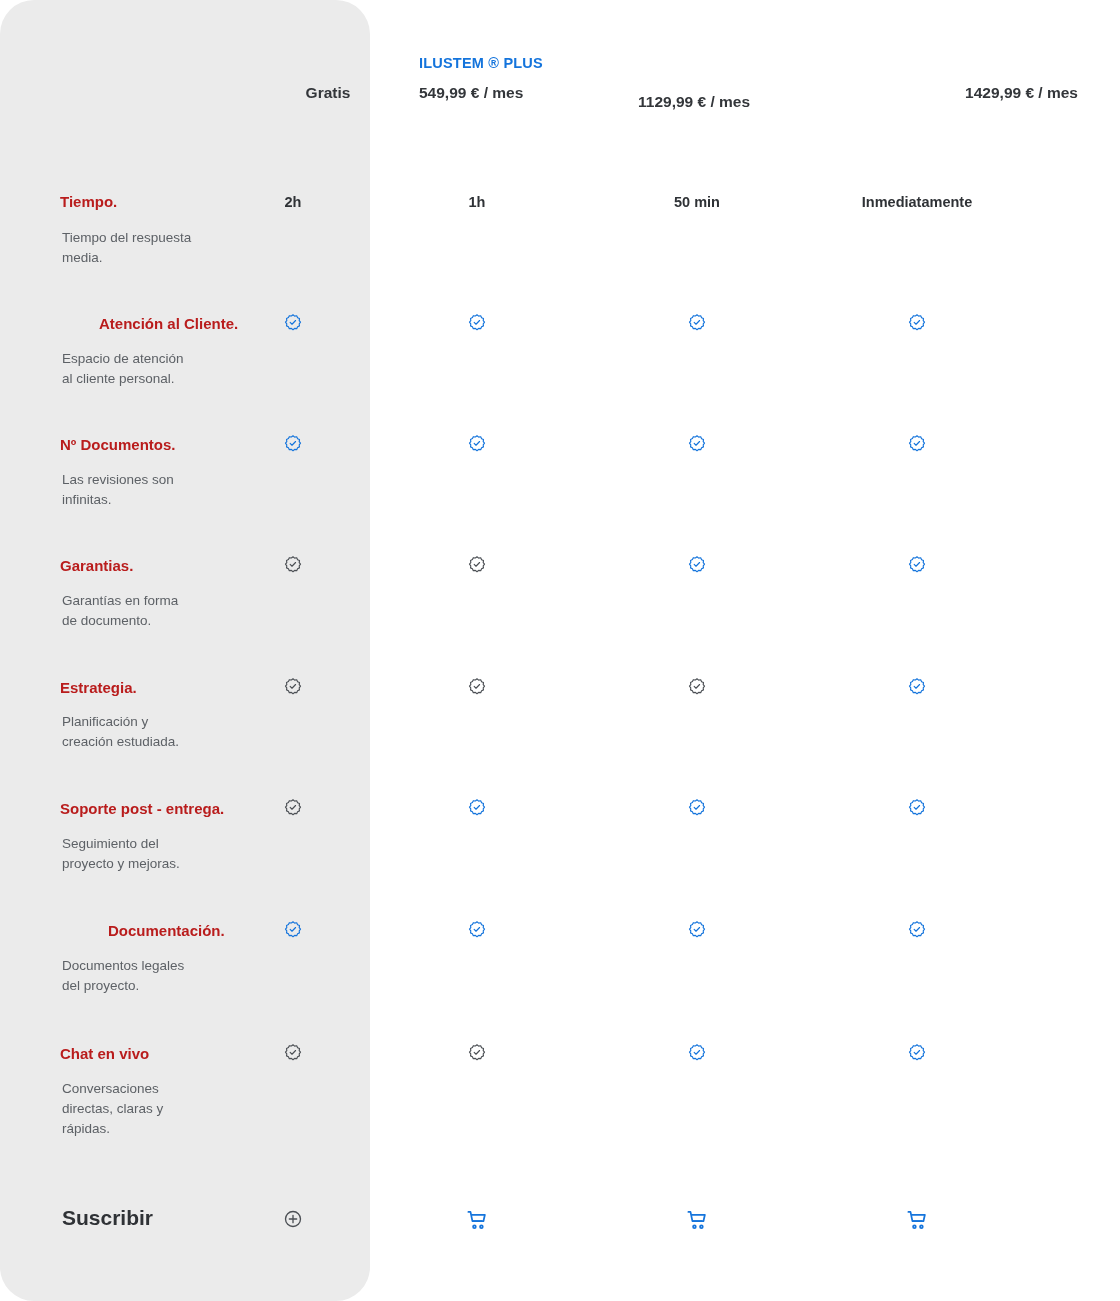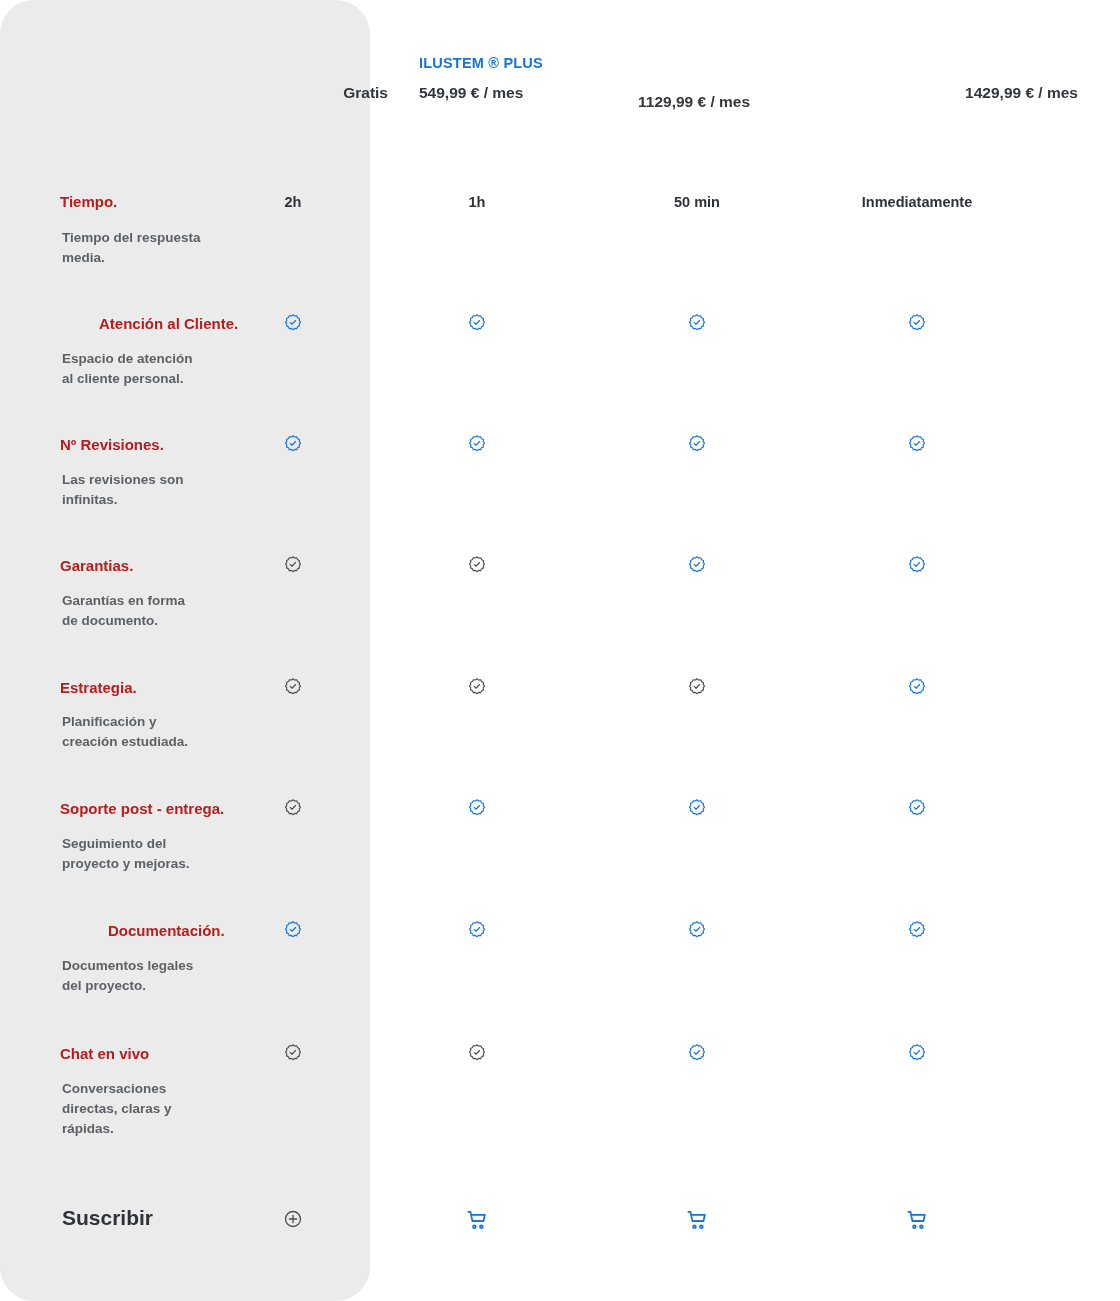--- a/index.html
+++ b/index.html
@@ -70,36 +70,36 @@
   }
   .head-gratis {
     font-size: 15.5px;
     font-weight: 700;
     color: #33363a;
   }
   
   .head-row .cell.c1 { left: 419px; transform: none; text-align: left; width: 220px; }
   .head-row .cell.c2 { left: 638px; transform: none; text-align: left; width: 220px; margin-top: 9px; }
   .head-row .cell.c3 { left: 858px; transform: none; text-align: right; width: 220px; }
-  .head-row .cell.gratis { left: 268px; transform: none; text-align: right; width: 120px; }
+  .head-row .cell.gratis { left: 268px; transform: none; text-align: center; width: 120px; }
 
   
   .feat-title {
     position: absolute;
     left: 60px;
     font-size: 15px;
     font-weight: 700;
     color: #b91c1c;
     white-space: nowrap;
   }
   .feat-desc {
     position: absolute;
     left: 62px;
     font-size: 13.5px;
-    font-weight: 700;
+    font-weight: 400;
     line-height: 20px;
     color: #5d6166;
     white-space: pre-line;
   }
   .value-text {
     font-size: 14.5px;
     font-weight: 700;
     color: #2f3236;
     white-space: nowrap;
   }
@@ -177,21 +177,21 @@
             </svg></span></div>
         <div class="cell c2"><span class="badge-icon badge-on"><svg viewBox="0 0 24 24" fill="none" stroke-width="1.35" stroke-linecap="round" stroke-linejoin="round">
               <path d="M12 2.1l1.95 1.62 2.49-.35 1.05 2.29 2.29 1.05-.35 2.49L21.05 11l-1.62 1.95.35 2.49-2.29 1.05-1.05 2.29-2.49-.35L12 20.05l-1.95-1.62-2.49.35-1.05-2.29-2.29-1.05.35-2.49L2.95 11l1.62-1.95-.35-2.49 2.29-1.05 1.05-2.29 2.49.35z"></path>
               <path d="M8.6 11.3l2.2 2.2 4.3-4.5"></path>
             </svg></span></div>
         <div class="cell c3"><span class="badge-icon badge-on"><svg viewBox="0 0 24 24" fill="none" stroke-width="1.35" stroke-linecap="round" stroke-linejoin="round">
               <path d="M12 2.1l1.95 1.62 2.49-.35 1.05 2.29 2.29 1.05-.35 2.49L21.05 11l-1.62 1.95.35 2.49-2.29 1.05-1.05 2.29-2.49-.35L12 20.05l-1.95-1.62-2.49.35-1.05-2.29-2.29-1.05.35-2.49L2.95 11l1.62-1.95-.35-2.49 2.29-1.05 1.05-2.29 2.49.35z"></path>
               <path d="M8.6 11.3l2.2 2.2 4.3-4.5"></path>
             </svg></span></div>
       </div>
-      <div class="feat-title" style="top: 436px;">Nº Revisiones.</div>
+      <div class="feat-title" style="top: 436px;">Nº Documentos.</div>
       <div class="feat-desc" style="top: 470px;">Las revisiones son
 infinitas.</div>
       <div class="row" style="top: 434px;">
         <div class="cell gratis"><span class="badge-icon badge-on"><svg viewBox="0 0 24 24" fill="none" stroke-width="1.35" stroke-linecap="round" stroke-linejoin="round">
               <path d="M12 2.1l1.95 1.62 2.49-.35 1.05 2.29 2.29 1.05-.35 2.49L21.05 11l-1.62 1.95.35 2.49-2.29 1.05-1.05 2.29-2.49-.35L12 20.05l-1.95-1.62-2.49.35-1.05-2.29-2.29-1.05.35-2.49L2.95 11l1.62-1.95-.35-2.49 2.29-1.05 1.05-2.29 2.49.35z"></path>
               <path d="M8.6 11.3l2.2 2.2 4.3-4.5"></path>
             </svg></span></div>
         <div class="cell c1"><span class="badge-icon badge-on"><svg viewBox="0 0 24 24" fill="none" stroke-width="1.35" stroke-linecap="round" stroke-linejoin="round">
               <path d="M12 2.1l1.95 1.62 2.49-.35 1.05 2.29 2.29 1.05-.35 2.49L21.05 11l-1.62 1.95.35 2.49-2.29 1.05-1.05 2.29-2.49-.35L12 20.05l-1.95-1.62-2.49.35-1.05-2.29-2.29-1.05.35-2.49L2.95 11l1.62-1.95-.35-2.49 2.29-1.05 1.05-2.29 2.49.35z"></path>
               <path d="M8.6 11.3l2.2 2.2 4.3-4.5"></path>

